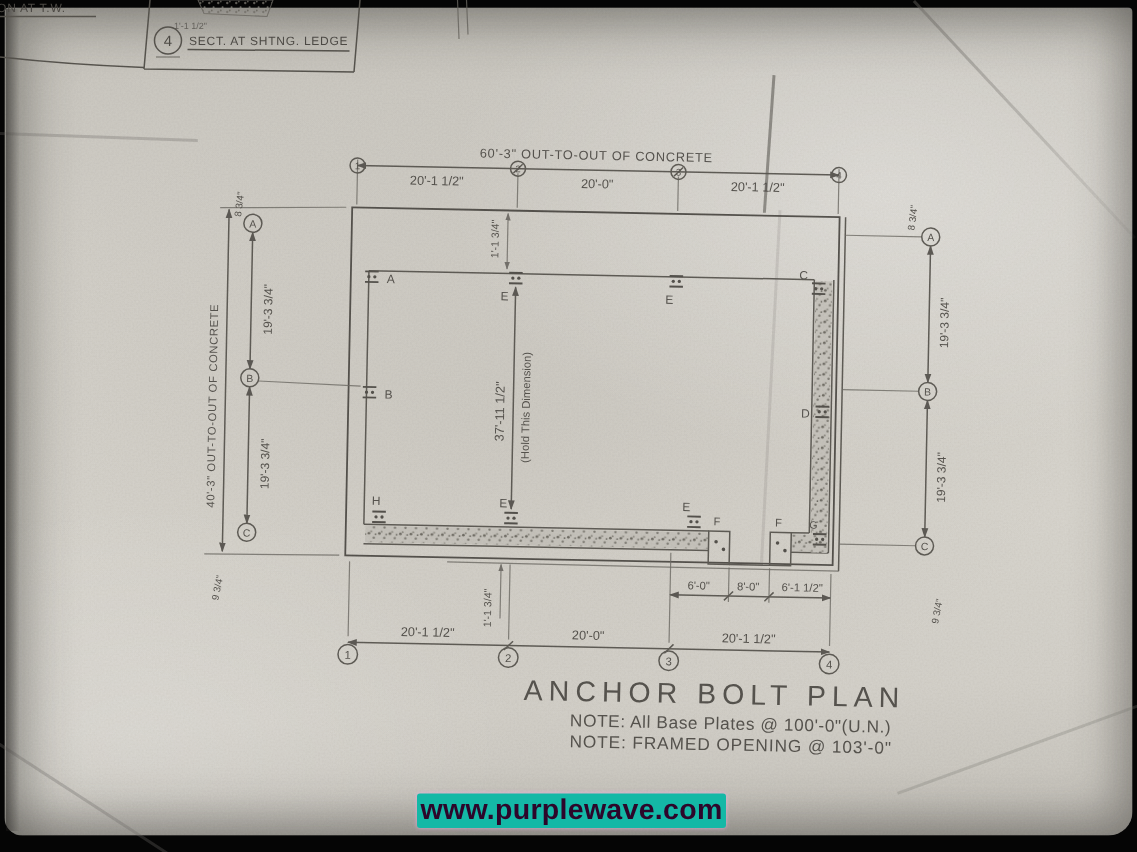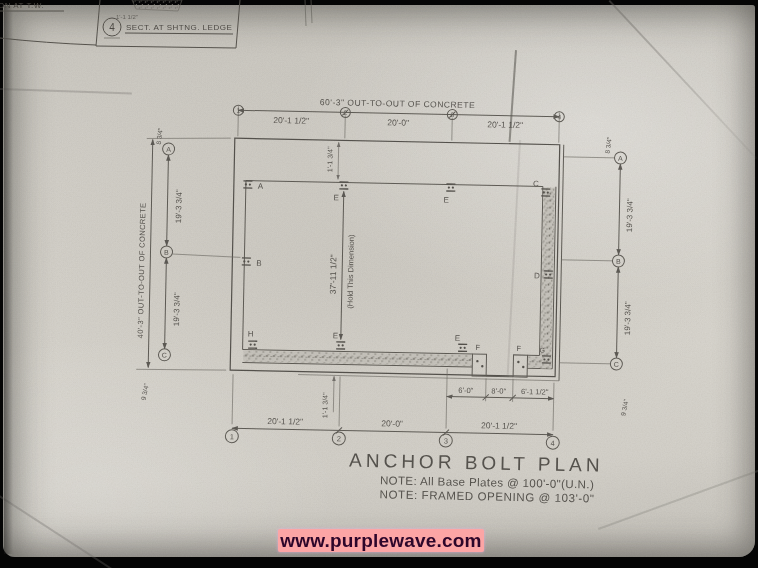--- a/index.html
+++ b/index.html
@@ -13,21 +13,21 @@
       linear-gradient(177deg,#c9c6bf 0%,#d4d1ca 30%,#d9d6cf 62%,#d5d2cb 82%,#c6c3bc 100%);
     box-shadow: inset 14px 10px 34px rgba(35,33,30,.38), inset -10px -12px 30px rgba(50,48,44,.34);}
   .crease{position:absolute;transform-origin:0 0;pointer-events:none;}
   .grain{position:absolute;left:0;top:0;width:758px;height:568px;mix-blend-mode:multiply;opacity:.28;pointer-events:none;}
   .frag{position:absolute;left:0;top:0;}
   .plansvg{position:absolute;left:124px;top:78px;transform:rotate(1.15deg);transform-origin:0 0;opacity:.93;}
   svg text{font-family:"Liberation Sans",sans-serif;fill:#4e4b46;}
   .ln{stroke:#57544e;stroke-width:1;fill:none;}
   .lnf{stroke:#67645e;stroke-width:.8;fill:none;opacity:.8;}
   .lnd{stroke:#4c4944;stroke-width:1.2;fill:none;}
-  .wm{position:absolute;left:278px;top:529px;width:206px;height:23px;background:#fca5a5;
+  .wm{position:absolute;left:278px;top:529px;width:206px;height:23px;background:#14b8a6;
     border-radius:2px;display:flex;align-items:center;justify-content:center;
     box-shadow:0 0 3px rgba(231,174,226,.8);}
   .wm span{font-weight:bold;font-size:19px;letter-spacing:.2px;color:#2d062a;}
 </style>
 </head>
 <body>
 
 <div class="photo">
   <div class="paper"></div>
 

